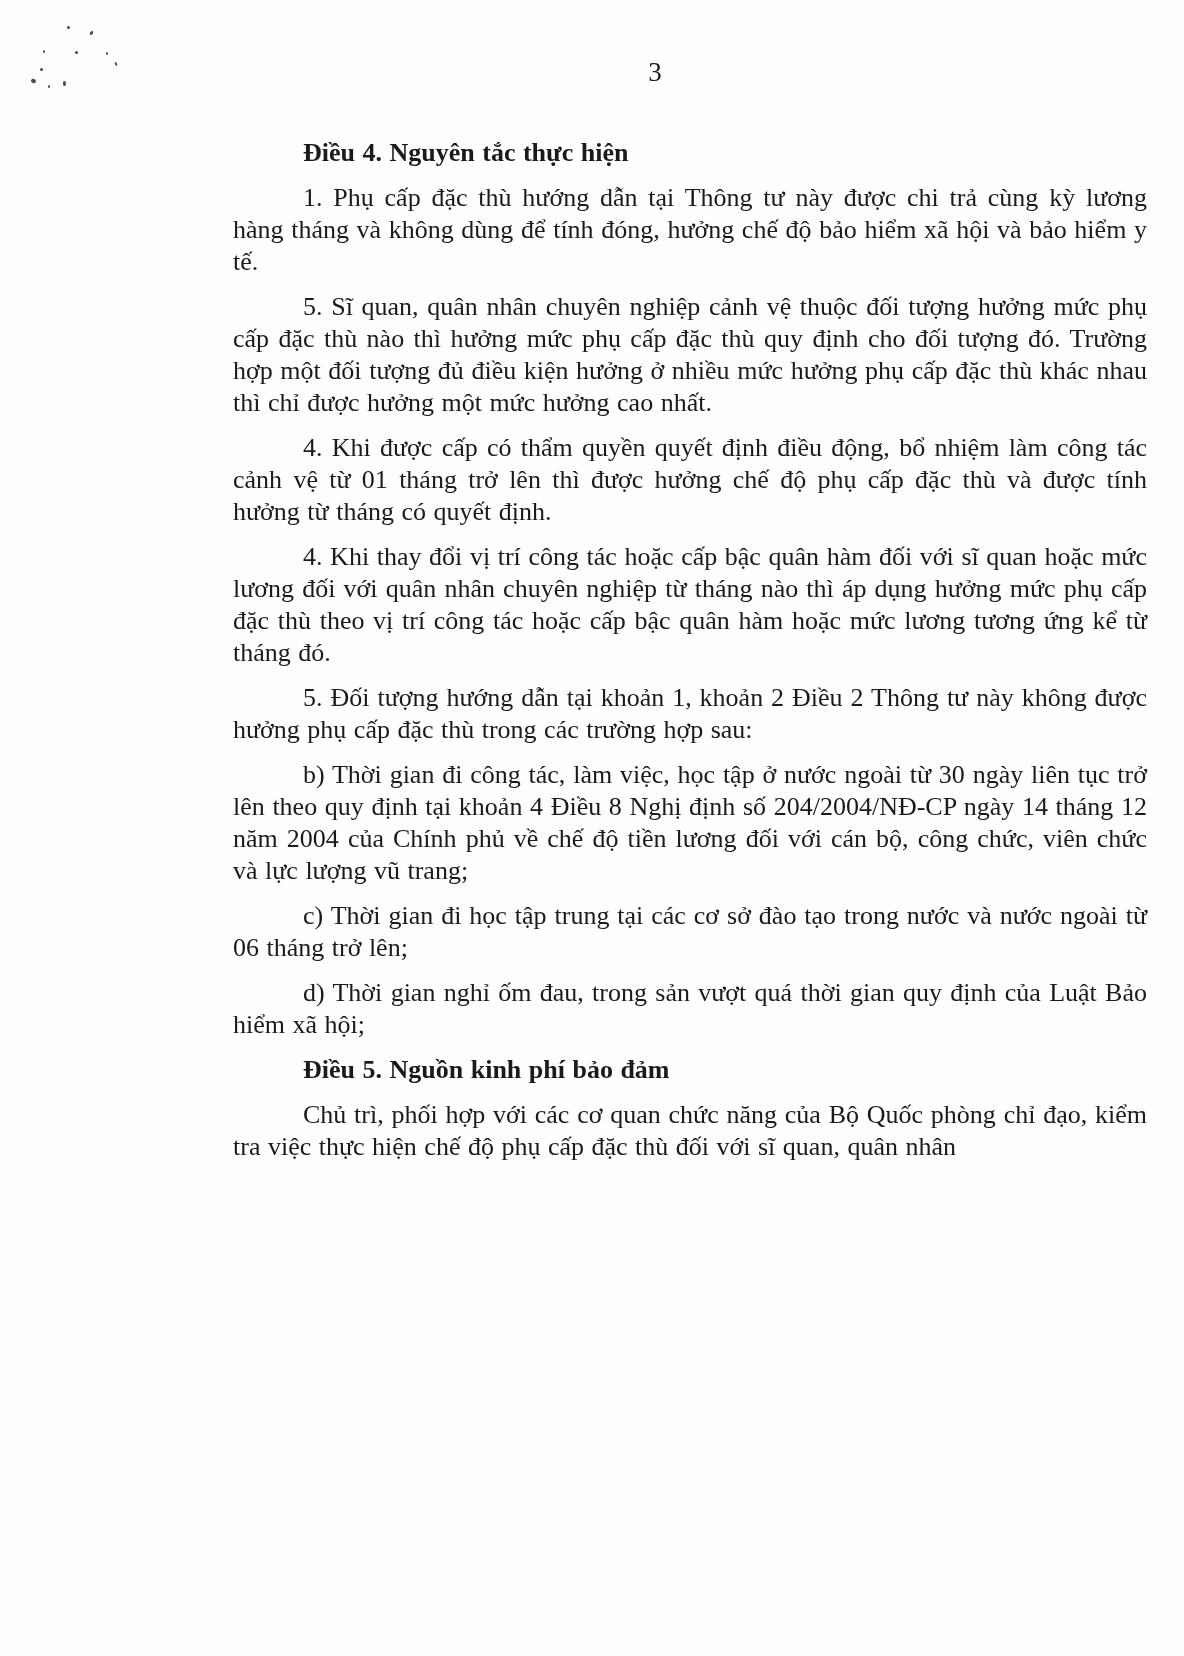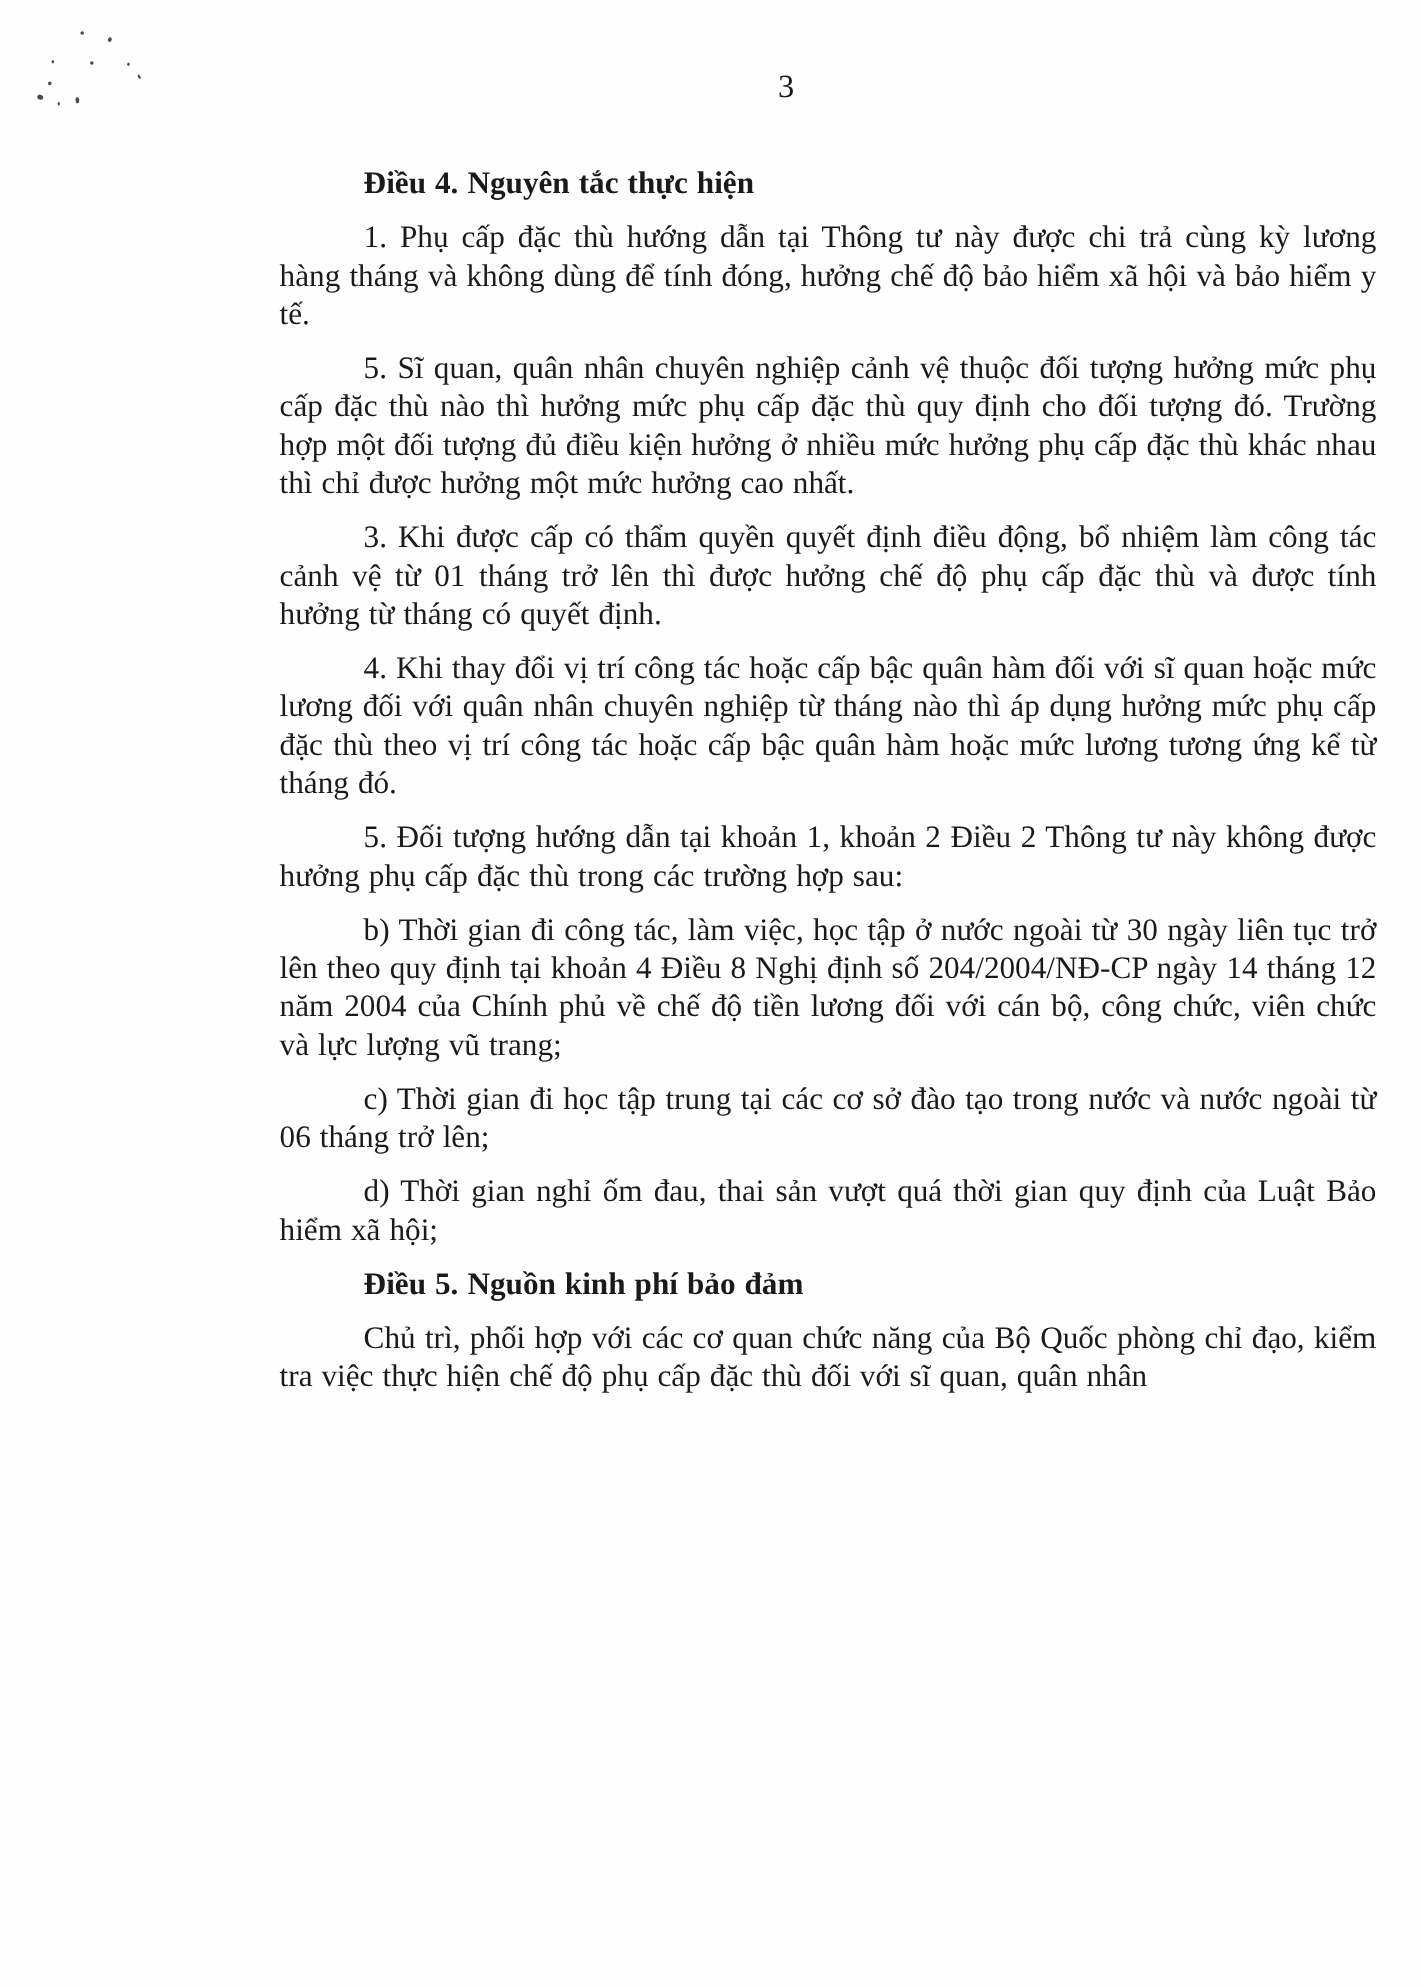--- a/index.html
+++ b/index.html
@@ -81,22 +81,22 @@
   <span class="speck s8"></span>
   <span class="speck s9"></span>
   <span class="speck s10"></span>
 
   <div class="page-number">3</div>
 
   <main class="content">
       <h2>Điều 4. Nguyên tắc thực hiện</h2>
       <p>1. Phụ cấp đặc thù hướng dẫn tại Thông tư này được chi trả cùng kỳ lương hàng tháng và không dùng để tính đóng, hưởng chế độ bảo hiểm xã hội và bảo hiểm y tế.</p>
       <p>5. Sĩ quan, quân nhân chuyên nghiệp cảnh vệ thuộc đối tượng hưởng mức phụ cấp đặc thù nào thì hưởng mức phụ cấp đặc thù quy định cho đối tượng đó. Trường hợp một đối tượng đủ điều kiện hưởng ở nhiều mức hưởng phụ cấp đặc thù khác nhau thì chỉ được hưởng một mức hưởng cao nhất.</p>
-      <p>3. Khi được cấp có thẩm quyền quyết định điều động, bổ nhiệm làm công tác cảnh vệ từ 01 tháng trở lên thì được hưởng chế độ phụ cấp đặc thù và được tính hưởng từ tháng có quyết định.</p>
+      <p>4. Khi được cấp có thẩm quyền quyết định điều động, bổ nhiệm làm công tác cảnh vệ từ 01 tháng trở lên thì được hưởng chế độ phụ cấp đặc thù và được tính hưởng từ tháng có quyết định.</p>
       <p>4. Khi thay đổi vị trí công tác hoặc cấp bậc quân hàm đối với sĩ quan hoặc mức lương đối với quân nhân chuyên nghiệp từ tháng nào thì áp dụng hưởng mức phụ cấp đặc thù theo vị trí công tác hoặc cấp bậc quân hàm hoặc mức lương tương ứng kể từ tháng đó.</p>
       <p>5. Đối tượng hướng dẫn tại khoản 1, khoản 2 Điều 2 Thông tư này không được hưởng phụ cấp đặc thù trong các trường hợp sau:</p>
       <p>b) Thời gian đi công tác, làm việc, học tập ở nước ngoài từ 30 ngày liên tục trở lên theo quy định tại khoản 4 Điều 8 Nghị định số 204/2004/NĐ-CP ngày 14 tháng 12 năm 2004 của Chính phủ về chế độ tiền lương đối với cán bộ, công chức, viên chức và lực lượng vũ trang;</p>
       <p>c) Thời gian đi học tập trung tại các cơ sở đào tạo trong nước và nước ngoài từ 06 tháng trở lên;</p>
-      <p>d) Thời gian nghỉ ốm đau, thai sản vượt quá thời gian quy định của Luật Bảo hiểm xã hội;</p>
+      <p>d) Thời gian nghỉ ốm đau, trong sản vượt quá thời gian quy định của Luật Bảo hiểm xã hội;</p>
       <h2>Điều 5. Nguồn kinh phí bảo đảm</h2>
       <p>Chủ trì, phối hợp với các cơ quan chức năng của Bộ Quốc phòng chỉ đạo, kiểm tra việc thực hiện chế độ phụ cấp đặc thù đối với sĩ quan, quân nhân</p>
     </main>
 </div>
 
 </body></html>

